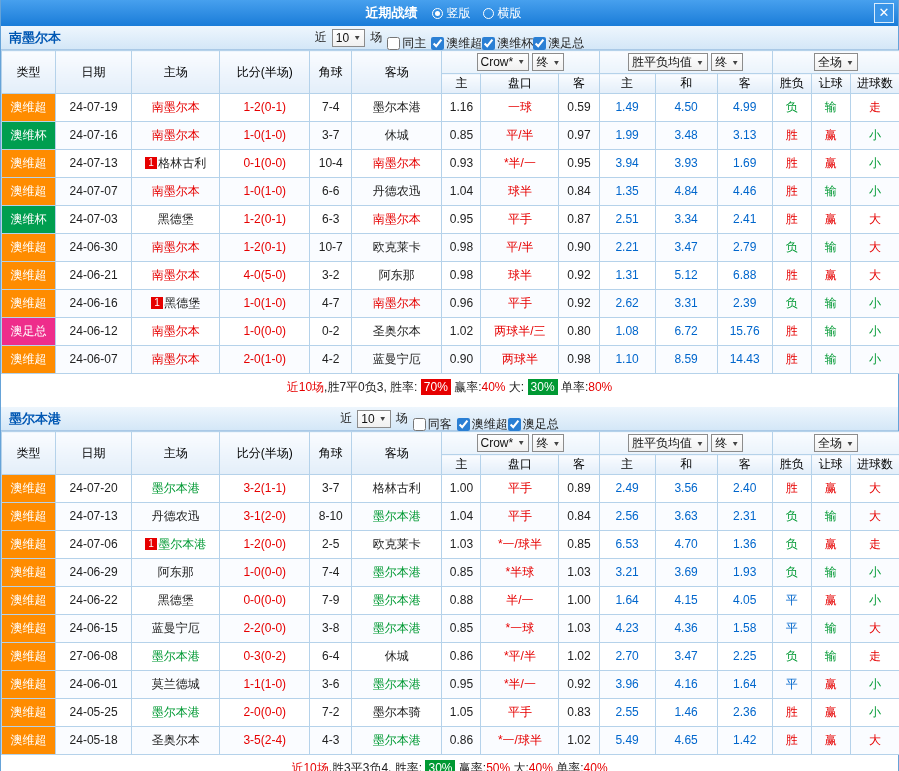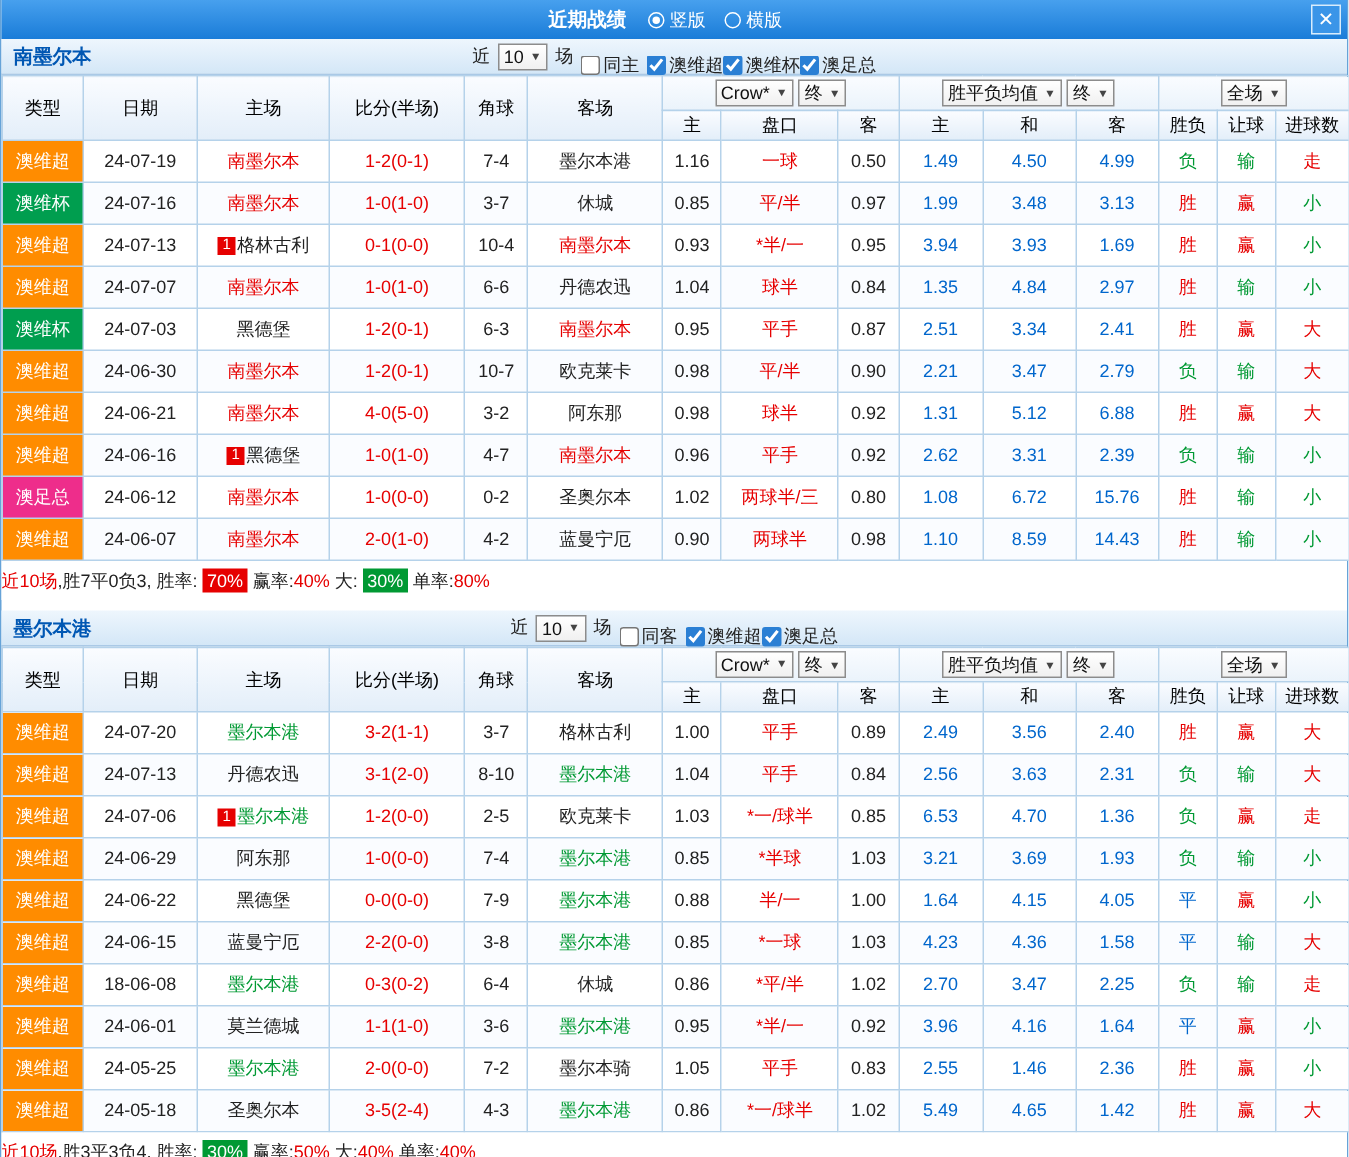--- a/index.html
+++ b/index.html
@@ -72,21 +72,21 @@
   .t-green { color: #009933; }
   .t-blue { color: #0066cc; }
   .t-dark { color: #222; }
   .badge1 {
     display: inline-block; background: #e60000; color: #fff;
     width: 12px; height: 12px; line-height: 12px; font-size: 10px;
     text-align: center; margin-right: 1px; vertical-align: 1px;
   }
 
   
-  .summary { height: 26px; line-height: 26px; text-align: left; font-size: 12px; background: #fff; }
+  .summary { height: 26px; line-height: 26px; text-align: center; font-size: 12px; background: #fff; }
   .summary .badge { display: inline-block; padding: 0 3px; line-height: 16px; color: #fff; }
   .summary .badge-red { background: #e60000; }
   .summary .badge-green { background: #009933; }
 </style>
 </head>
 <body>
 
 <div class="window">
 
   <div class="titlebar">
@@ -197,21 +197,21 @@
       <tbody>
           <tr>
             <td class="type" style="background: rgb(255, 140, 0);">澳维超</td>
             <td class="t-dark">24-07-19</td>
             <td class="t-dark"><span class="t-red">南墨尔本</span></td>
             <td class="t-red">1-2(0-1)</td>
             <td class="t-dark">7-4</td>
             <td class="t-dark"><span>墨尔本港</span></td>
             <td class="t-dark">1.16</td>
             <td class="t-red">一球</td>
-            <td class="t-dark">0.50</td>
+            <td class="t-dark">0.59</td>
             <td class="t-blue">1.49</td>
             <td class="t-blue">4.50</td>
             <td class="t-blue">4.99</td>
             <td class="t-green">负</td>
             <td class="t-green">输</td>
             <td class="t-red">走</td>
           </tr>
           <tr>
             <td class="type" style="background: rgb(0, 158, 79);">澳维杯</td>
             <td class="t-dark">24-07-16</td>
@@ -251,21 +251,21 @@
             <td class="t-dark">24-07-07</td>
             <td class="t-dark"><span class="t-red">南墨尔本</span></td>
             <td class="t-red">1-0(1-0)</td>
             <td class="t-dark">6-6</td>
             <td class="t-dark"><span>丹德农迅</span></td>
             <td class="t-dark">1.04</td>
             <td class="t-red">球半</td>
             <td class="t-dark">0.84</td>
             <td class="t-blue">1.35</td>
             <td class="t-blue">4.84</td>
-            <td class="t-blue">2.97</td>
+            <td class="t-blue">4.46</td>
             <td class="t-red">胜</td>
             <td class="t-green">输</td>
             <td class="t-green">小</td>
           </tr>
           <tr>
             <td class="type" style="background: rgb(0, 158, 79);">澳维杯</td>
             <td class="t-dark">24-07-03</td>
             <td class="t-dark"><span>黑德堡</span></td>
             <td class="t-red">1-2(0-1)</td>
             <td class="t-dark">6-3</td>
@@ -558,21 +558,21 @@
             <td class="t-dark">1.03</td>
             <td class="t-blue">4.23</td>
             <td class="t-blue">4.36</td>
             <td class="t-blue">1.58</td>
             <td class="t-blue">平</td>
             <td class="t-green">输</td>
             <td class="t-red">大</td>
           </tr>
           <tr>
             <td class="type" style="background: rgb(255, 140, 0);">澳维超</td>
-            <td class="t-dark">18-06-08</td>
+            <td class="t-dark">27-06-08</td>
             <td class="t-dark"><span class="t-green">墨尔本港</span></td>
             <td class="t-red">0-3(0-2)</td>
             <td class="t-dark">6-4</td>
             <td class="t-dark"><span>休城</span></td>
             <td class="t-dark">0.86</td>
             <td class="t-red">*平/半</td>
             <td class="t-dark">1.02</td>
             <td class="t-blue">2.70</td>
             <td class="t-blue">3.47</td>
             <td class="t-blue">2.25</td>

